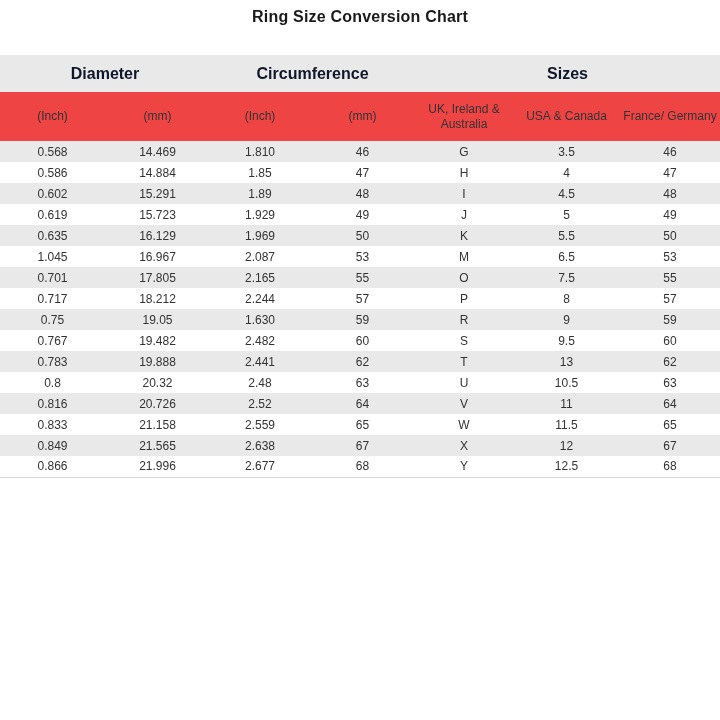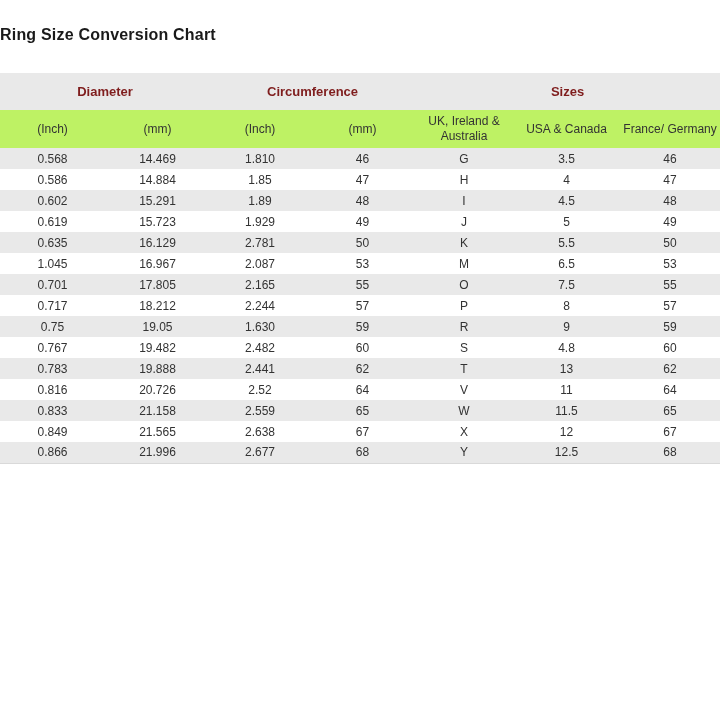--- a/index.html
+++ b/index.html
@@ -8,22 +8,22 @@
     background: #ffffff;
   }
   body {
     width: 720px;
     height: 720px;
     font-family: "Liberation Sans", sans-serif;
     color: #333333;
     overflow: hidden;
   }
   .page-title {
-    margin: 26px 0 0 0;
-    text-align: left;
+    margin: 8px 0 0 0;
+    text-align: center;
     font-size: 16px;
     font-weight: bold;
     color: #1a1a1a;
     letter-spacing: 0.2px;
   }
   table.ring-table {
     width: 720px;
     border-collapse: collapse;
     table-layout: fixed;
     margin-top: 29px;
@@ -36,26 +36,26 @@
     padding: 0 2px;
     font-size: 12px;
     overflow: hidden;
   }
   tr.group-header-row {
     background: #e9e9e9;
     height: 37px;
   }
   tr.group-header-row th {
     font-weight: bold;
-    font-size: 13px;
-    color: #7f1d1d;
+    font-size: 16px;
+    color: #0f172a;
   }
   tr.column-header-row {
-    background: #bef264;
-    height: 38px;
+    background: #ef4444;
+    height: 49px;
   }
   tr.column-header-row th {
     font-weight: normal;
     font-size: 12px;
     line-height: 1.25;
     color: #333333;
   }
   tbody tr {
     height: 21px;
   }
@@ -134,21 +134,21 @@
         <td>15.723</td>
         <td>1.929</td>
         <td>49</td>
         <td>J</td>
         <td>5</td>
         <td>49</td>
       </tr>
       <tr>
         <td>0.635</td>
         <td>16.129</td>
-        <td>2.781</td>
+        <td>1.969</td>
         <td>50</td>
         <td>K</td>
         <td>5.5</td>
         <td>50</td>
       </tr>
       <tr>
         <td>1.045</td>
         <td>16.967</td>
         <td>2.087</td>
         <td>53</td>
@@ -182,33 +182,42 @@
         <td>R</td>
         <td>9</td>
         <td>59</td>
       </tr>
       <tr>
         <td>0.767</td>
         <td>19.482</td>
         <td>2.482</td>
         <td>60</td>
         <td>S</td>
-        <td>4.8</td>
+        <td>9.5</td>
         <td>60</td>
       </tr>
       <tr>
         <td>0.783</td>
         <td>19.888</td>
         <td>2.441</td>
         <td>62</td>
         <td>T</td>
         <td>13</td>
         <td>62</td>
       </tr>
       <tr>
+        <td>0.8</td>
+        <td>20.32</td>
+        <td>2.48</td>
+        <td>63</td>
+        <td>U</td>
+        <td>10.5</td>
+        <td>63</td>
+      </tr>
+      <tr>
         <td>0.816</td>
         <td>20.726</td>
         <td>2.52</td>
         <td>64</td>
         <td>V</td>
         <td>11</td>
         <td>64</td>
       </tr>
       <tr>
         <td>0.833</td>

